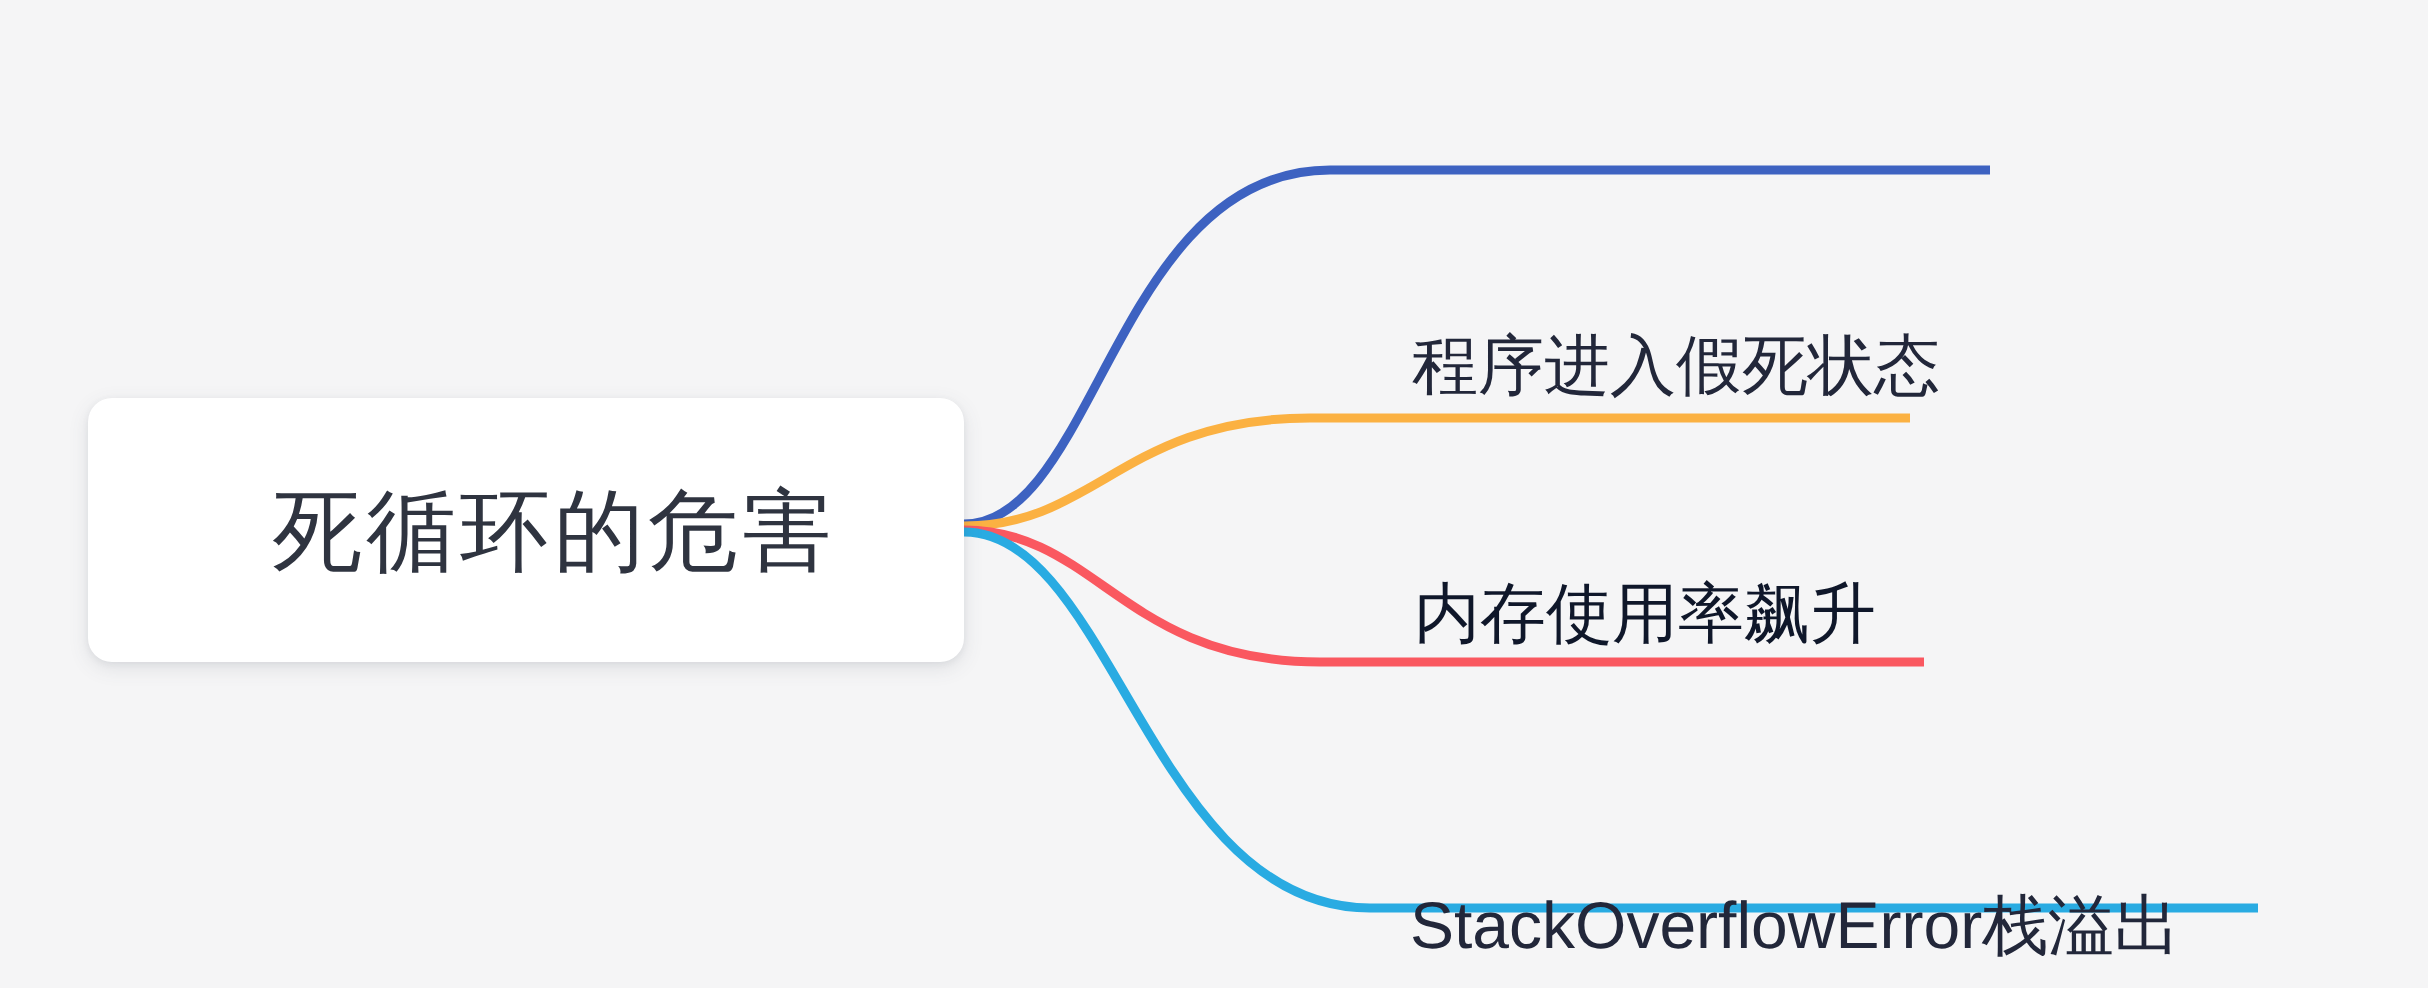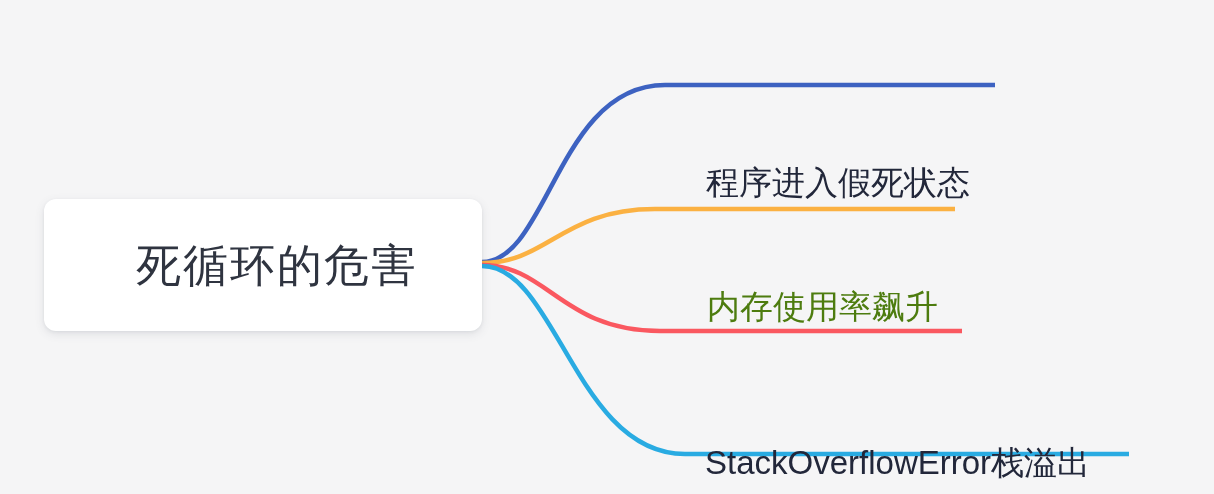--- a/index.html
+++ b/index.html
@@ -70,17 +70,17 @@
     <path d="M 482 266 C 556 266 576 454 685 454 L 1129 454" stroke="#29abe2"></path>
   </svg>
 
   <div class="root-node" style="background-color: rgb(255, 255, 255);">
     <span class="root-label" style="color: rgb(47, 52, 64);">死循环的危害</span>
   </div>
 
 
   <div class="branch-label branch-label-2" style="color: rgb(34, 39, 58);">程序进入假死状态</div>
 
-  <div class="branch-label branch-label-3" style="color: #4d7c0f;">内存使用率飙升</div>
+  <div class="branch-label branch-label-3" style="color: #0f172a;">内存使用率飙升</div>
 
   <div class="branch-label branch-label-4" style="color: rgb(34, 39, 58);">StackOverflowError栈溢出</div>
 
 </div>
 
 </body></html>

